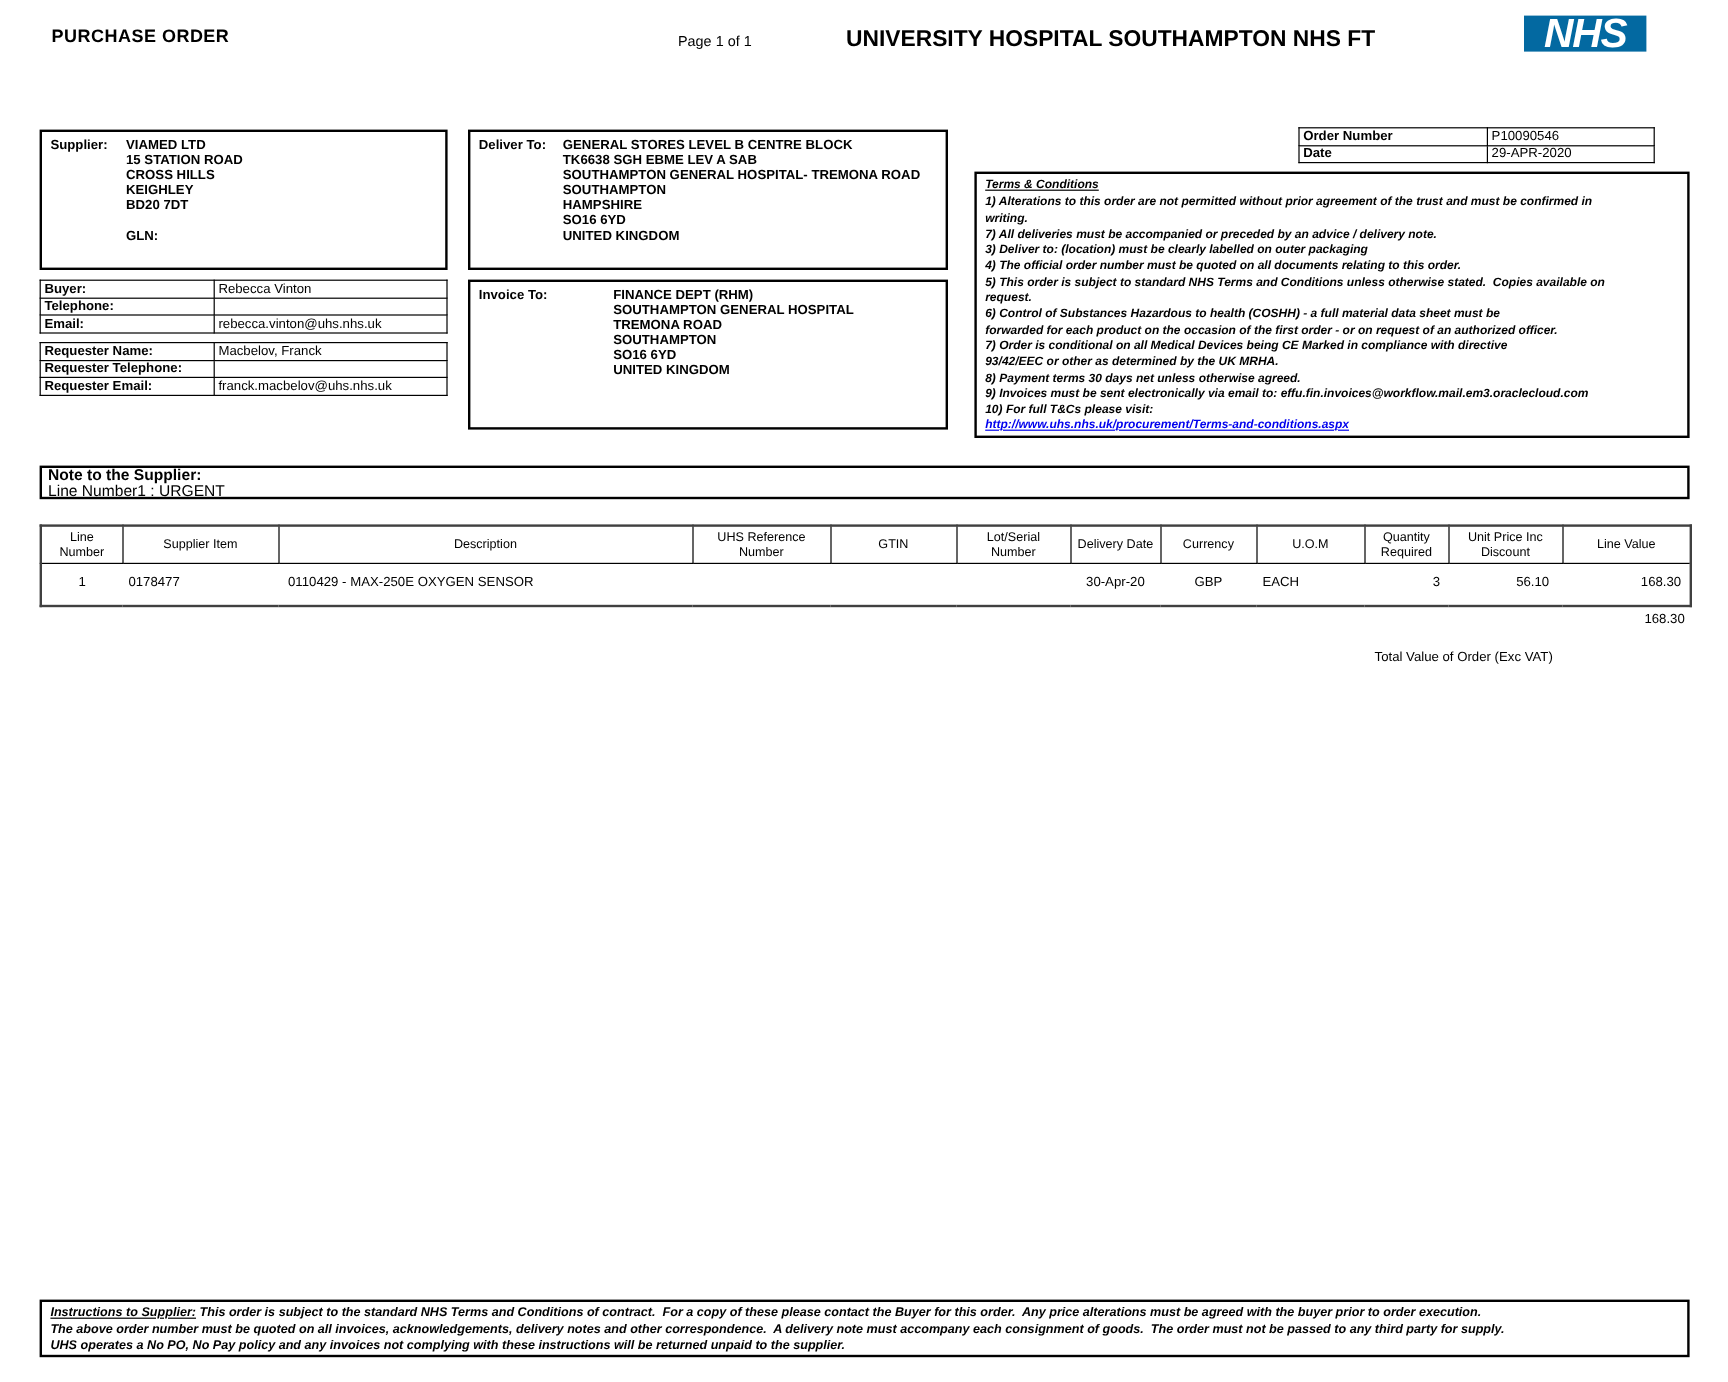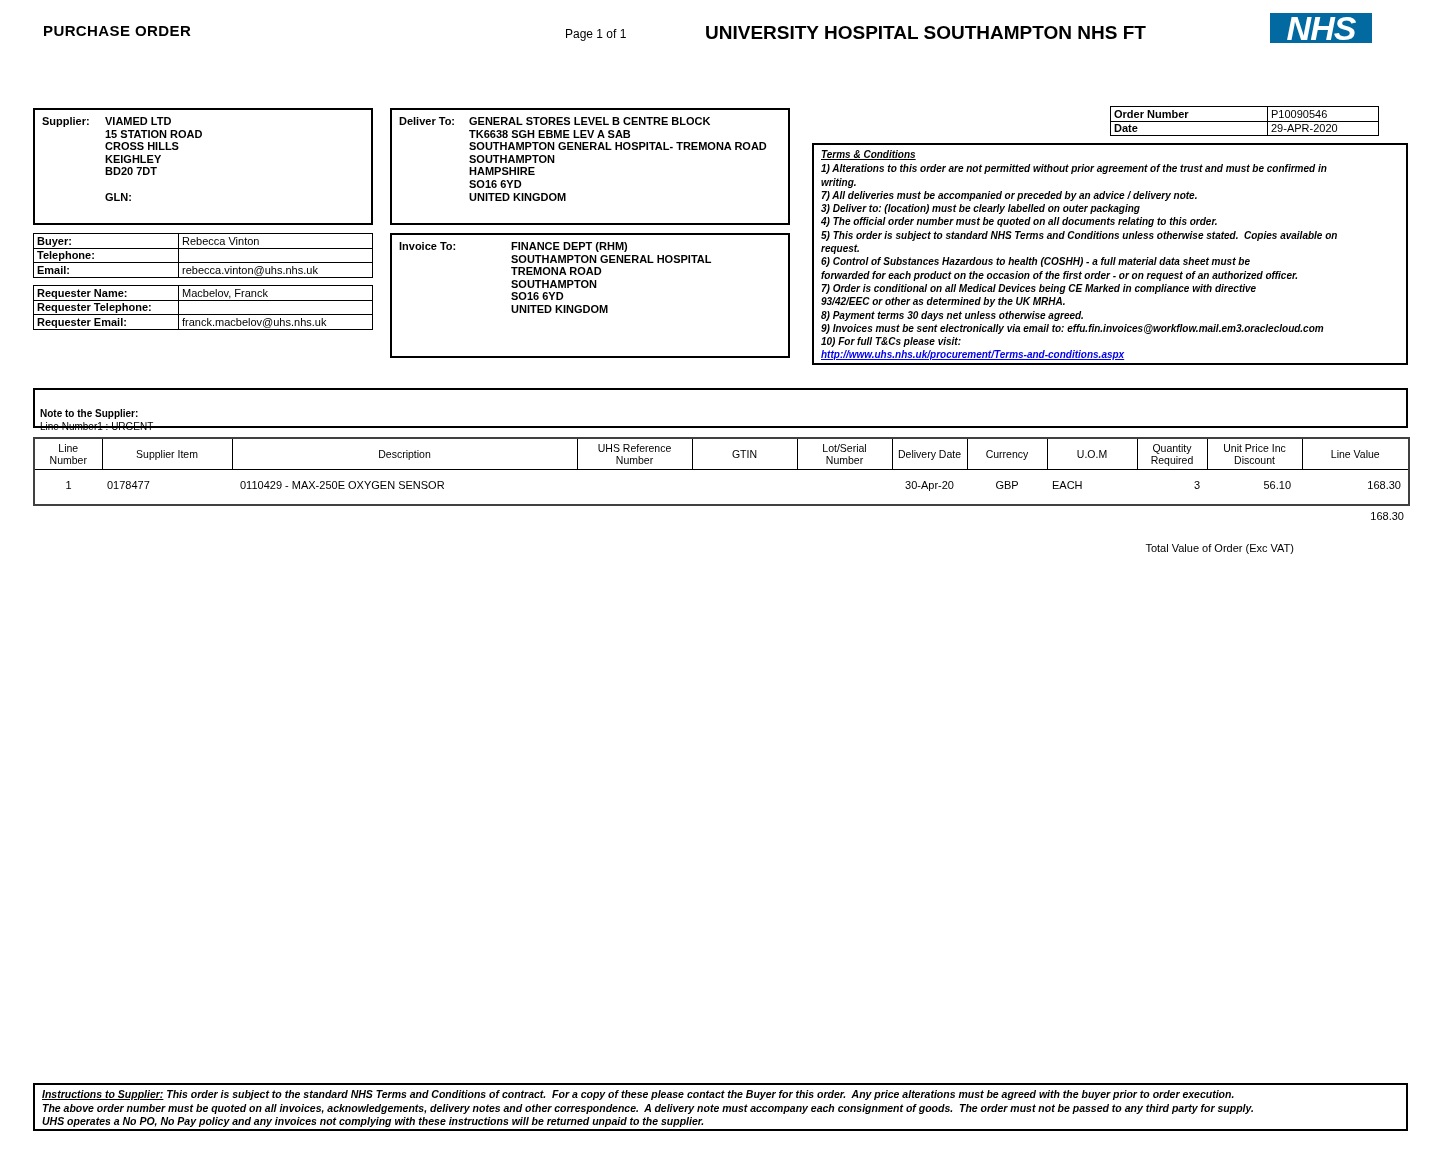--- a/index.html
+++ b/index.html
@@ -28,21 +28,21 @@
     overflow:hidden;white-space:nowrap;}
   table.kv td.k{font-weight:bold;}
 
   
   .terms{padding:3px 7px;font-size:10px;line-height:13.3px;font-style:italic;font-weight:bold;}
   .terms-title{text-decoration:underline;margin-bottom:1px;}
   .t-line{white-space:pre-wrap;}
   .terms a{color:#0000ee;font-weight:bold;}
 
   
-  .note{padding:18px 5px;font-size:10px;line-height:12.5px;}
+  .note{padding:0 5px;font-size:13px;line-height:12.5px;}
   .note-label{font-weight:bold;}
 
   
   table.items{border-collapse:collapse;width:1375px;table-layout:fixed;}
   table.items{border:2px solid #404040;}
   table.items thead td{border:1.5px solid #000;font-size:10.5px;text-align:center;
     vertical-align:middle;height:30px;white-space:pre-line;line-height:12px;padding:0 2px;}
   table.items tbody td{border:none;font-size:11px;vertical-align:top;padding-top:9px;height:24px;
     white-space:nowrap;overflow:hidden;}
   .al{text-align:left;padding-left:5px;}
@@ -85,21 +85,21 @@
       <div class="addr-line">GENERAL STORES LEVEL B CENTRE BLOCK</div>
       <div class="addr-line">TK6638 SGH EBME LEV A SAB</div>
       <div class="addr-line">SOUTHAMPTON GENERAL HOSPITAL- TREMONA ROAD</div>
       <div class="addr-line">SOUTHAMPTON</div>
       <div class="addr-line">HAMPSHIRE</div>
       <div class="addr-line">SO16 6YD</div>
       <div class="addr-line">UNITED KINGDOM</div>
     </div>
   </div>
 
-  <div class="abs" style="left:1110px;top:106px;width:269px;border-radius:10px;">
+  <div class="abs" style="left:1082px;top:106px;width:297px;border-radius:10px;">
     <table class="kv">
       <tbody>
           <tr>
         <td class="k" style="width:150px;">Order Number</td>
         <td>P10090546</td>
       </tr>
       <tr>
         <td class="k">Date</td>
         <td>29-APR-2020</td>
       </tr>

